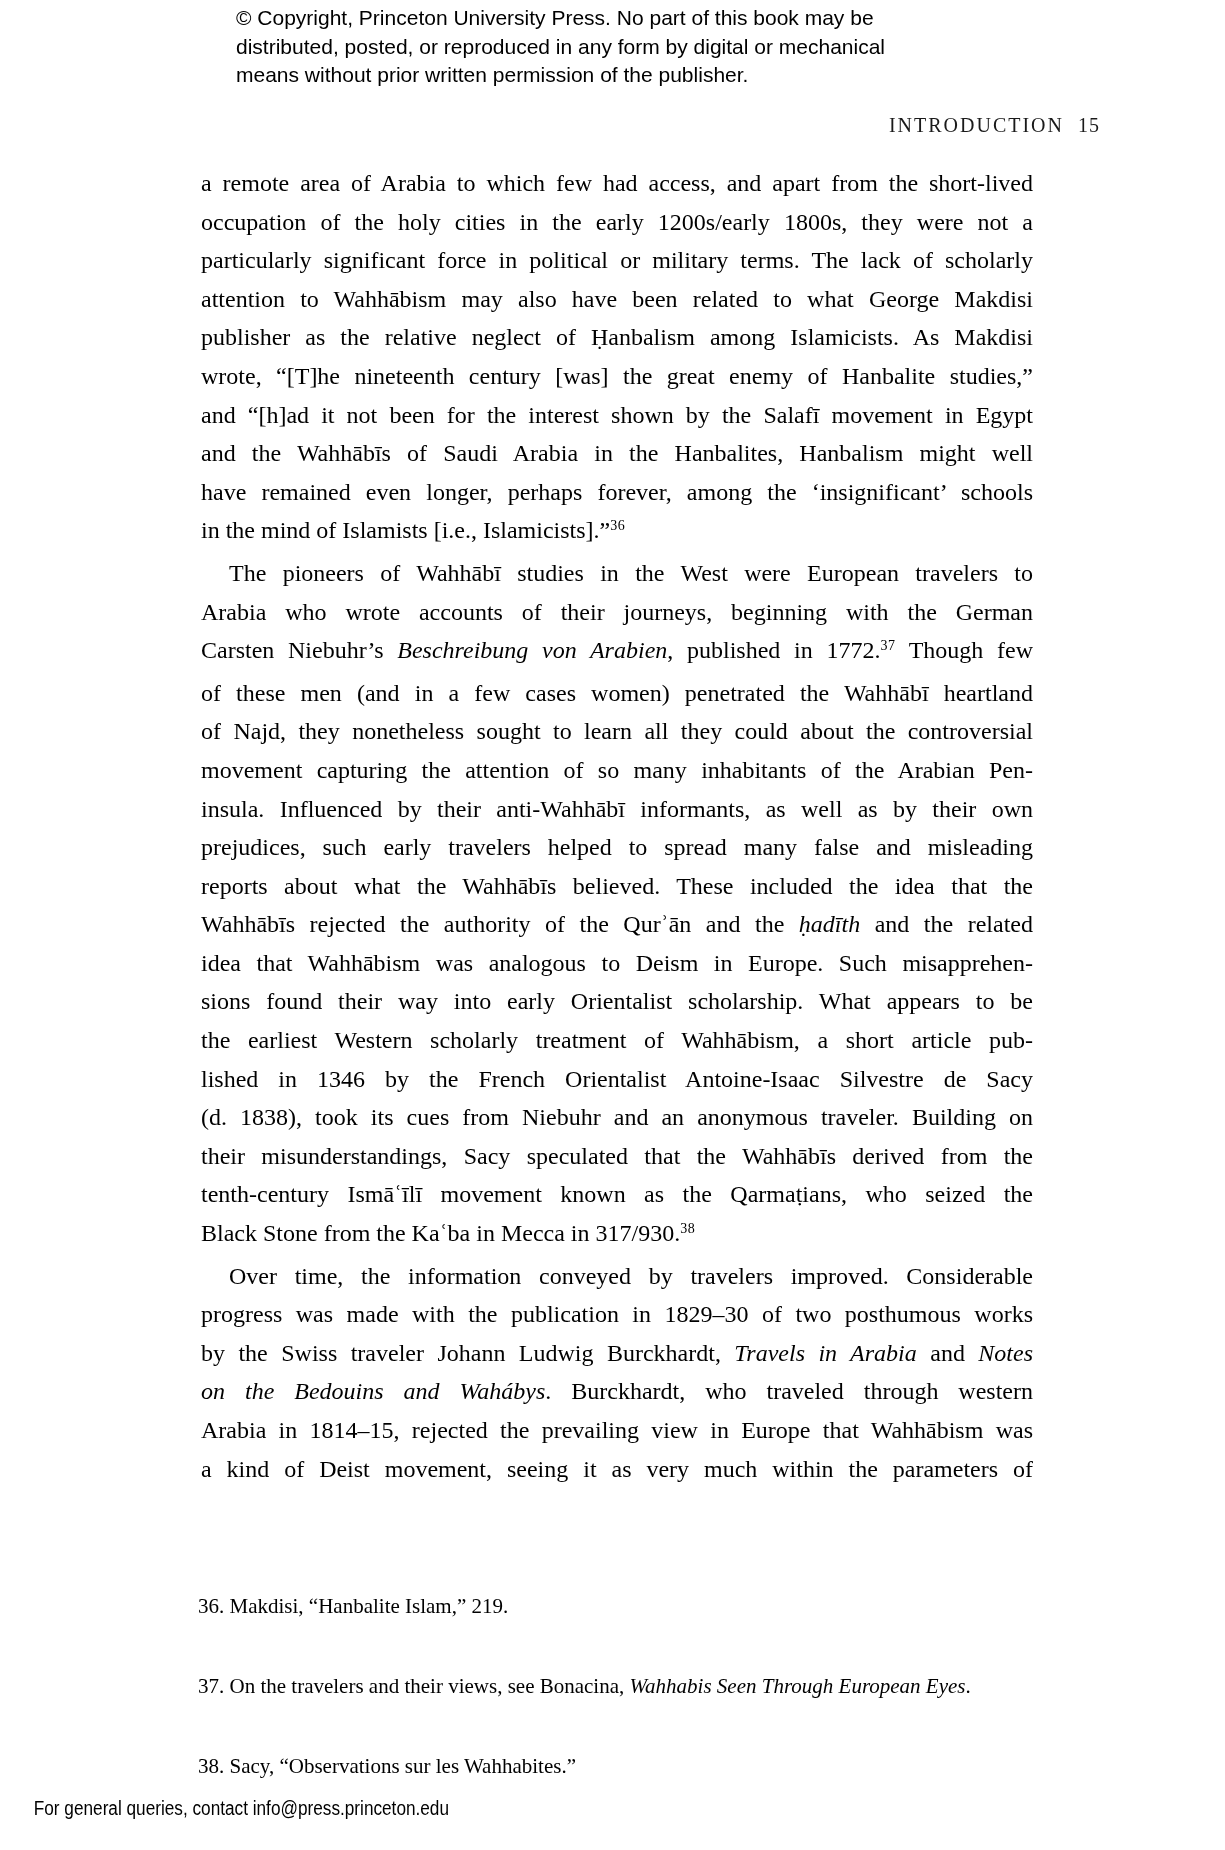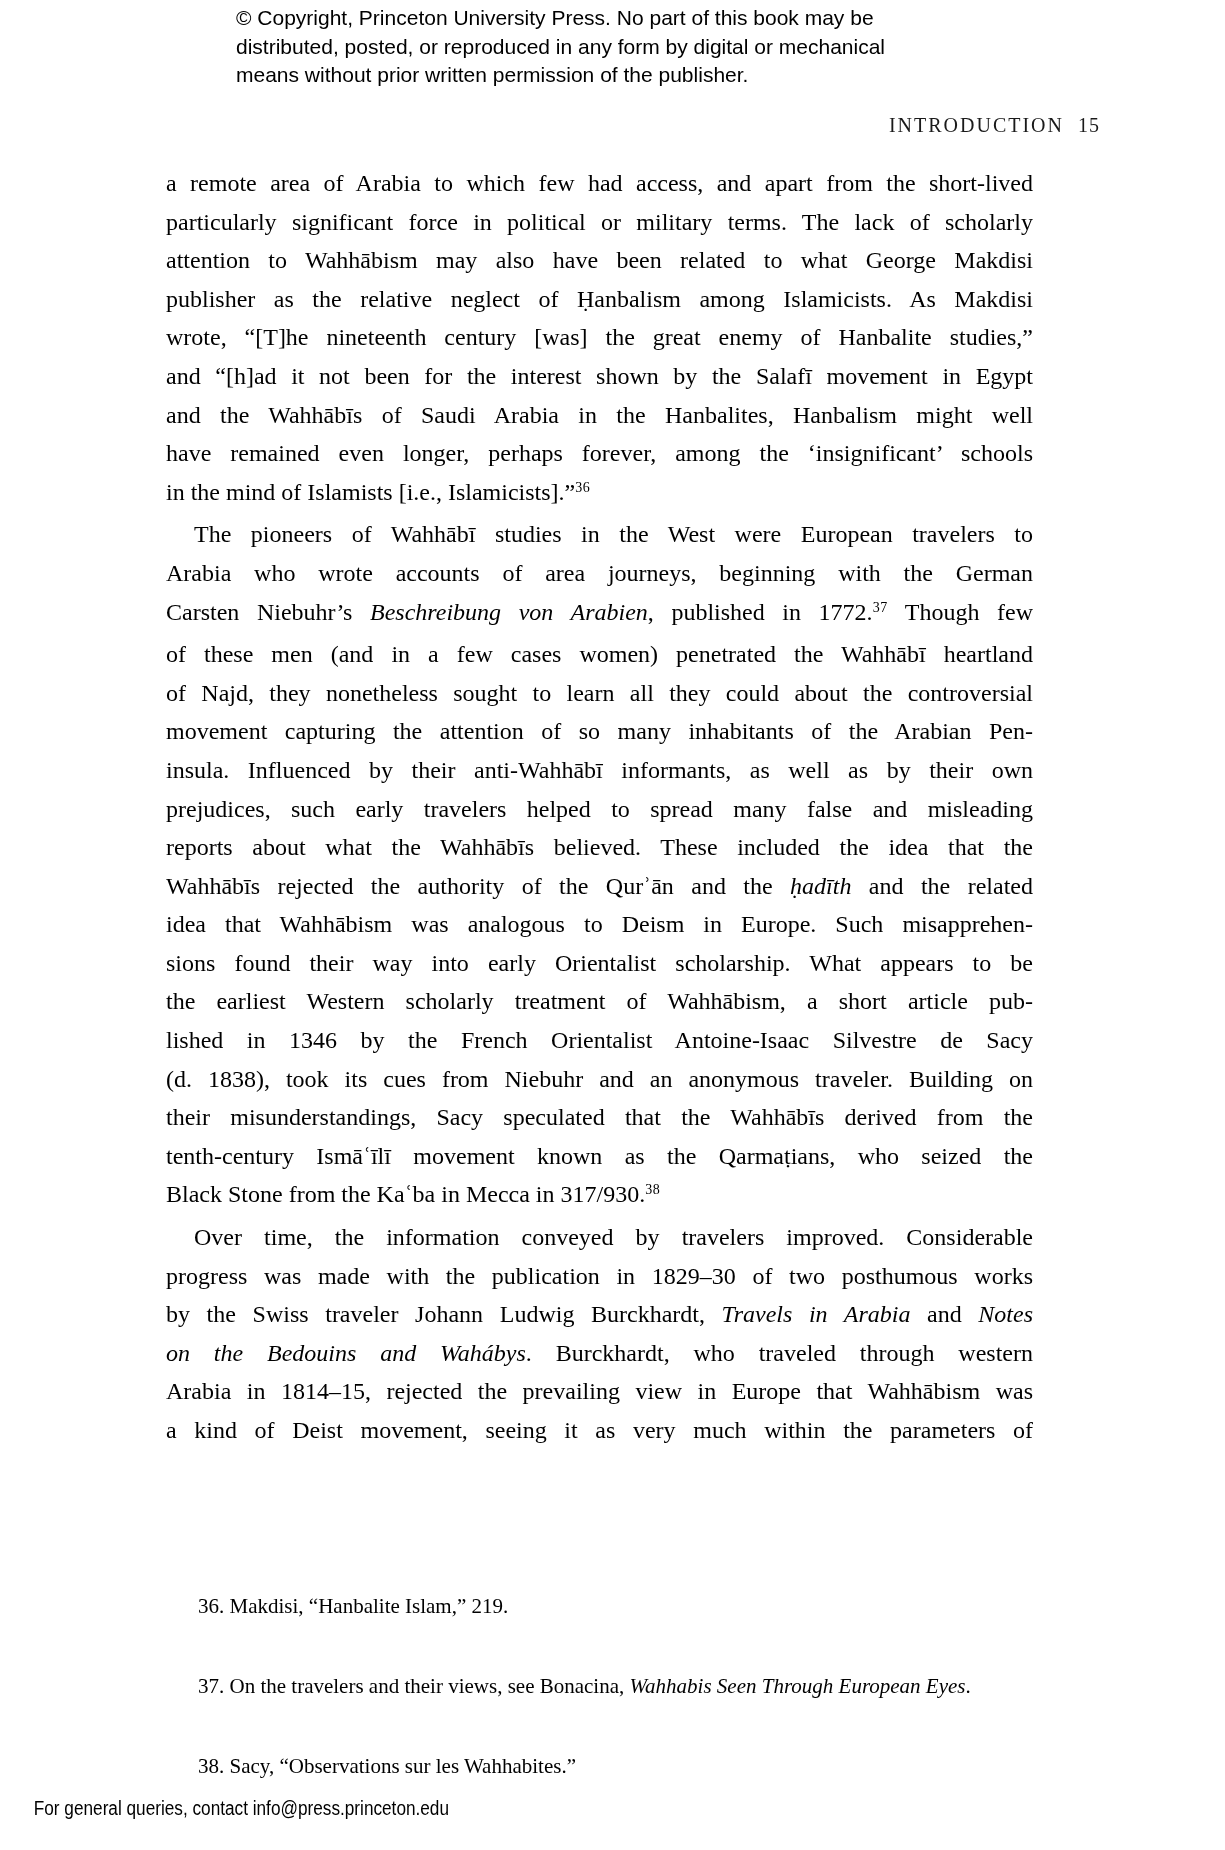--- a/index.html
+++ b/index.html
@@ -36,20 +36,21 @@
     left: 166px; top: 164px; width: 867px;
     font-family: "Liberation Serif", "DejaVu Serif", serif;
     font-size: 24px; line-height: 38.6px;
     color: #000;
   }
   .bl {
     text-align: justify;
     text-align-last: justify;
     text-justify: inter-word;
     white-space: nowrap;
+    margin-left: 35px;
   }
   .bl.noj { text-align-last: left; }
   .bl.ind { text-indent: 28px; }
   .it { font-style: italic; }
   .sup {
     font-size: 14px;
     position: relative; top: -8px;
     letter-spacing: 0.5px;
   }
 
@@ -83,30 +84,31 @@
     <div>distributed, posted, or reproduced in any form by digital or mechanical</div>
     <div>means without prior written permission of the publisher.</div>
   </div>
 
 <div class="abs running-head">
   <span class="head-word">INTRODUCTION</span><span class="folio">15</span>
 </div>
 
 <div class="abs bodytext">
     <div class="bl">a remote area of Arabia to which few had access, and apart from the short-lived</div>
+    <div class="bl">occupation of the holy cities in the early 1200s/early 1800s, they were not a</div>
     <div class="bl">particularly significant force in political or military terms. The lack of scholarly</div>
     <div class="bl">attention to Wahhābism may also have been related to what George Makdisi</div>
     <div class="bl">publisher as the relative neglect of Ḥanbalism among Islamicists. As Makdisi</div>
     <div class="bl">wrote, “[T]he nineteenth century [was] the great enemy of Hanbalite studies,”</div>
     <div class="bl">and “[h]ad it not been for the interest shown by the Salafī movement in Egypt</div>
     <div class="bl">and the Wahhābīs of Saudi Arabia in the Hanbalites, Hanbalism might well</div>
     <div class="bl">have remained even longer, perhaps forever, among the ‘insignificant’ schools</div>
     <div class="bl noj">in the mind of Islamists [i.e., Islamicists].”<span class="sup">36</span></div>
     <div class="bl ind">The pioneers of Wahhābī studies in the West were European travelers to</div>
-    <div class="bl">Arabia who wrote accounts of area journeys, beginning with the German</div>
+    <div class="bl">Arabia who wrote accounts of their journeys, beginning with the German</div>
     <div class="bl">Carsten Niebuhr’s <span class="it">Beschreibung von Arabien</span>, published in 1772.<span class="sup">37</span> Though few</div>
     <div class="bl">of these men (and in a few cases women) penetrated the Wahhābī heartland</div>
     <div class="bl">of Najd, they nonetheless sought to learn all they could about the controversial</div>
     <div class="bl">movement capturing the attention of so many inhabitants of the Arabian Pen-</div>
     <div class="bl">insula. Influenced by their anti-Wahhābī informants, as well as by their own</div>
     <div class="bl">prejudices, such early travelers helped to spread many false and misleading</div>
     <div class="bl">reports about what the Wahhābīs believed. These included the idea that the</div>
     <div class="bl">Wahhābīs rejected the authority of the Qurʾān and the <span class="it">ḥadīth</span> and the related</div>
     <div class="bl">idea that Wahhābism was analogous to Deism in Europe. Such misapprehen-</div>
     <div class="bl">sions found their way into early Orientalist scholarship. What appears to be</div>

